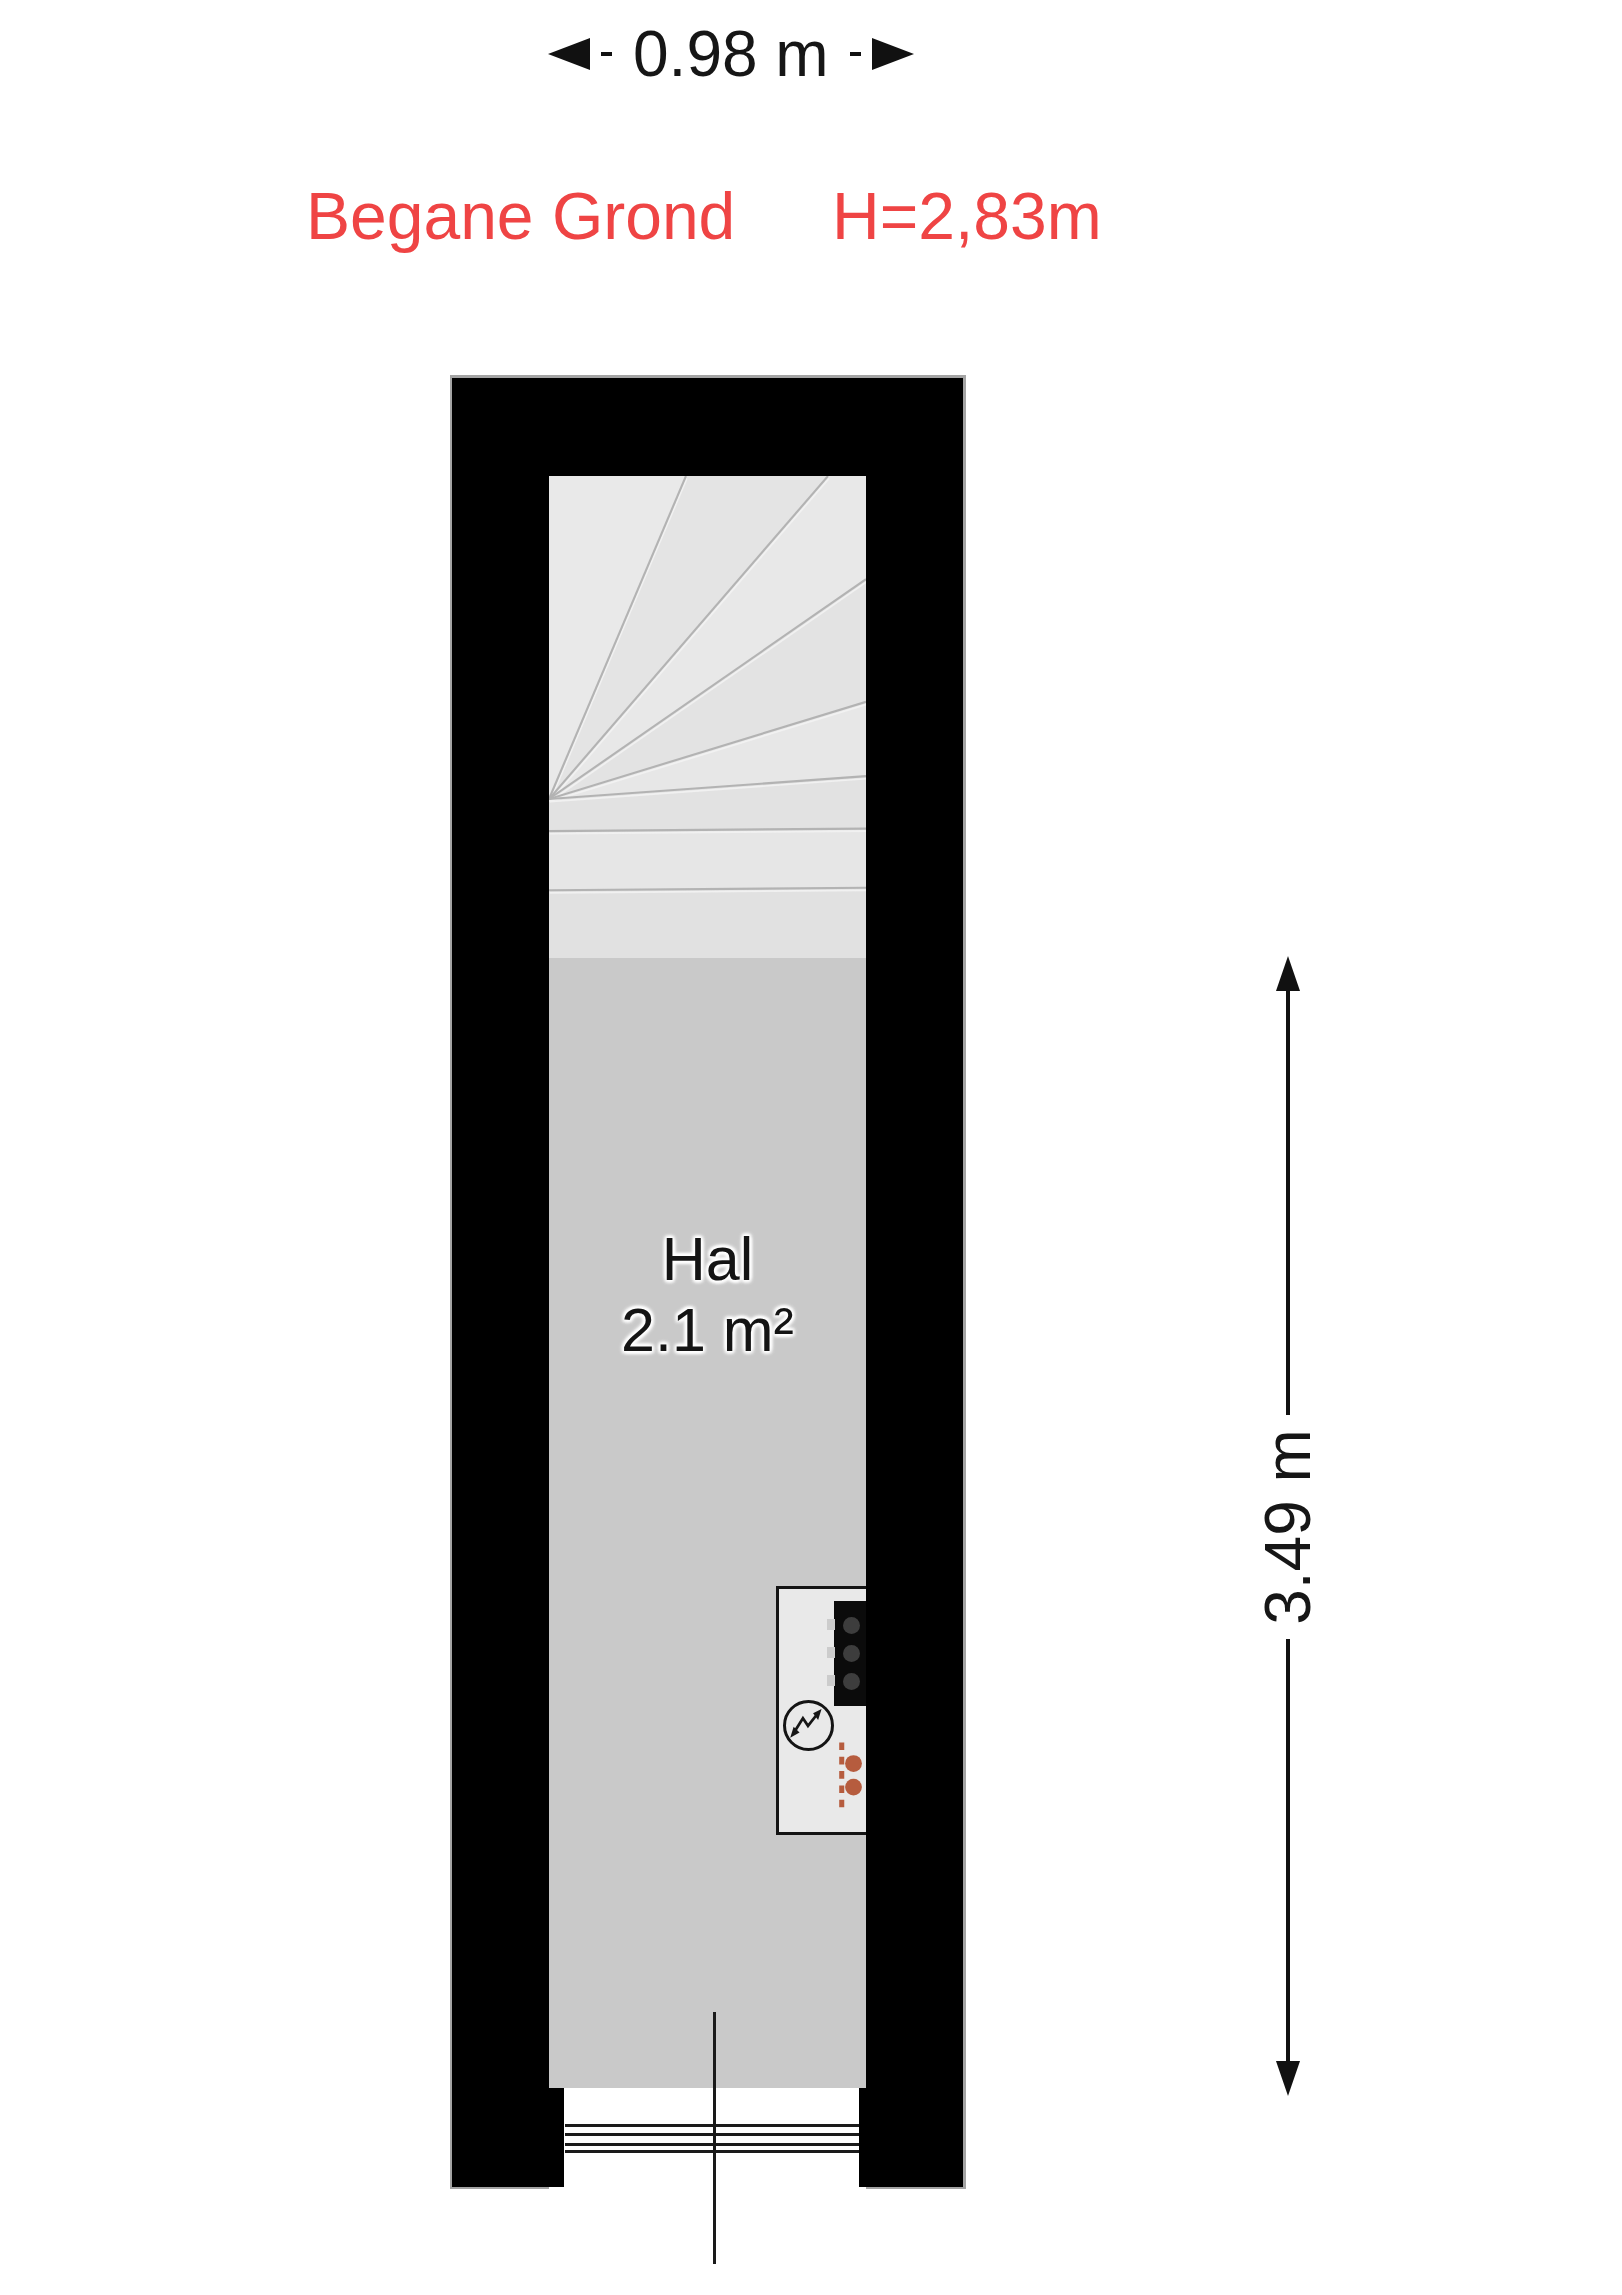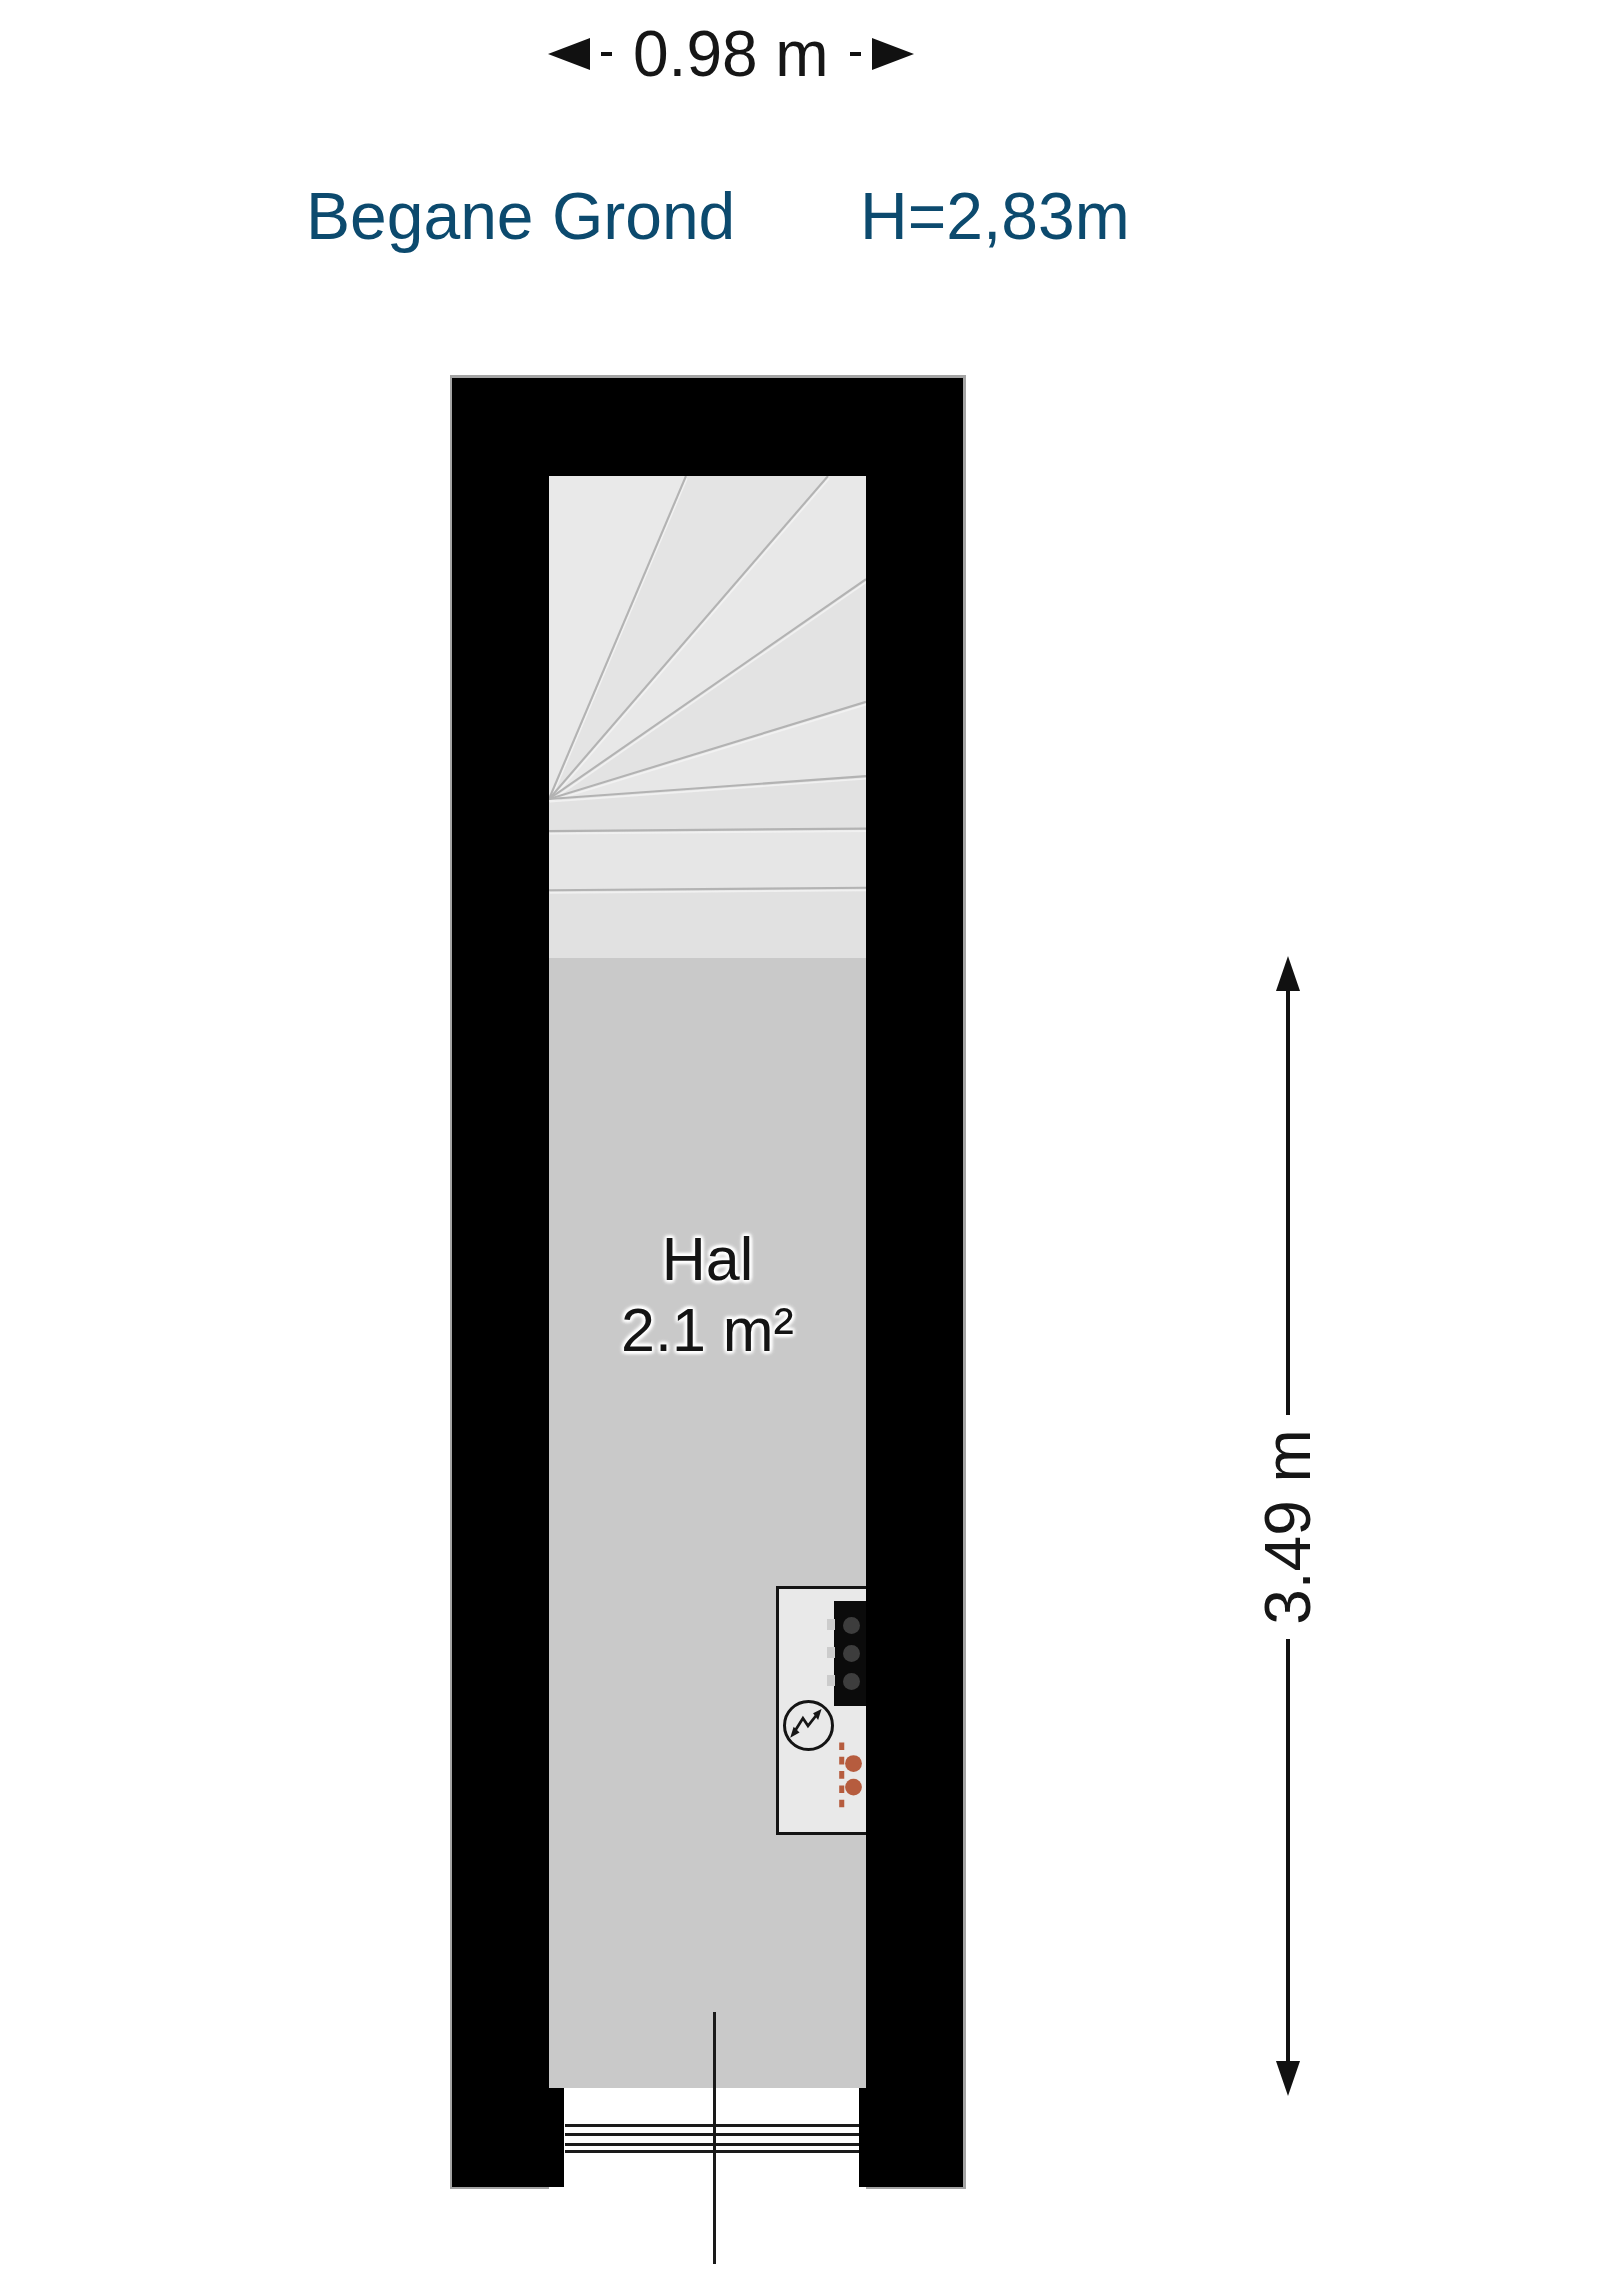--- a/index.html
+++ b/index.html
@@ -8,21 +8,21 @@
     width:1623px;height:2295px;
     background:#ffffff;
     overflow:hidden;
     font-family:"Liberation Sans","DejaVu Sans",sans-serif;
     color:#161616;
   }
   .abs{position:absolute;}
 
   
   .title{
-    font-size:66px;line-height:1;white-space:nowrap;color:#0c4a6e;
+    font-size:66px;line-height:1;white-space:nowrap;color:#ef4444;
   }
 
   
   .dim-width{
     display:flex;align-items:center;height:68px;
   }
   .dim-width .txt{font-size:64px;line-height:1;margin:0 10px;white-space:nowrap;}
   .tri-left{width:0;height:0;border-top:16px solid transparent;border-bottom:16px solid transparent;border-right:42px solid #111;}
   .tri-right{width:0;height:0;border-top:16px solid transparent;border-bottom:16px solid transparent;border-left:42px solid #111;}
   .tail{width:11px;height:3.4px;background:#111;}
@@ -66,21 +66,21 @@
   .fuse-stub{width:7.6px;height:11px;background:#cccccc;}
   .meter-circle{
     width:51px;height:51px;border:3.4px solid #141414;border-radius:50%;
     box-sizing:border-box;background:transparent;
   }
 </style>
 </head>
 <body>
 
 <div class="abs title" style="left:306px;top:183px;">Begane Grond</div>
-<div class="abs title" style="left:860px;top:183px;">H=2,83m</div>
+<div class="abs title" style="left:832px;top:183px;">H=2,83m</div>
 
 <div class="abs dim-width" style="left:548px;top:20px;gap:11px;">
   <div class="tri-left"></div>
   <div class="tail"></div>
   <div class="txt">0.98 m</div>
   <div class="tail"></div>
   <div class="tri-right"></div>
 </div>
 
 <div class="abs backing" style="left:450px;top:375px;width:516px;height:1814px;"></div>

